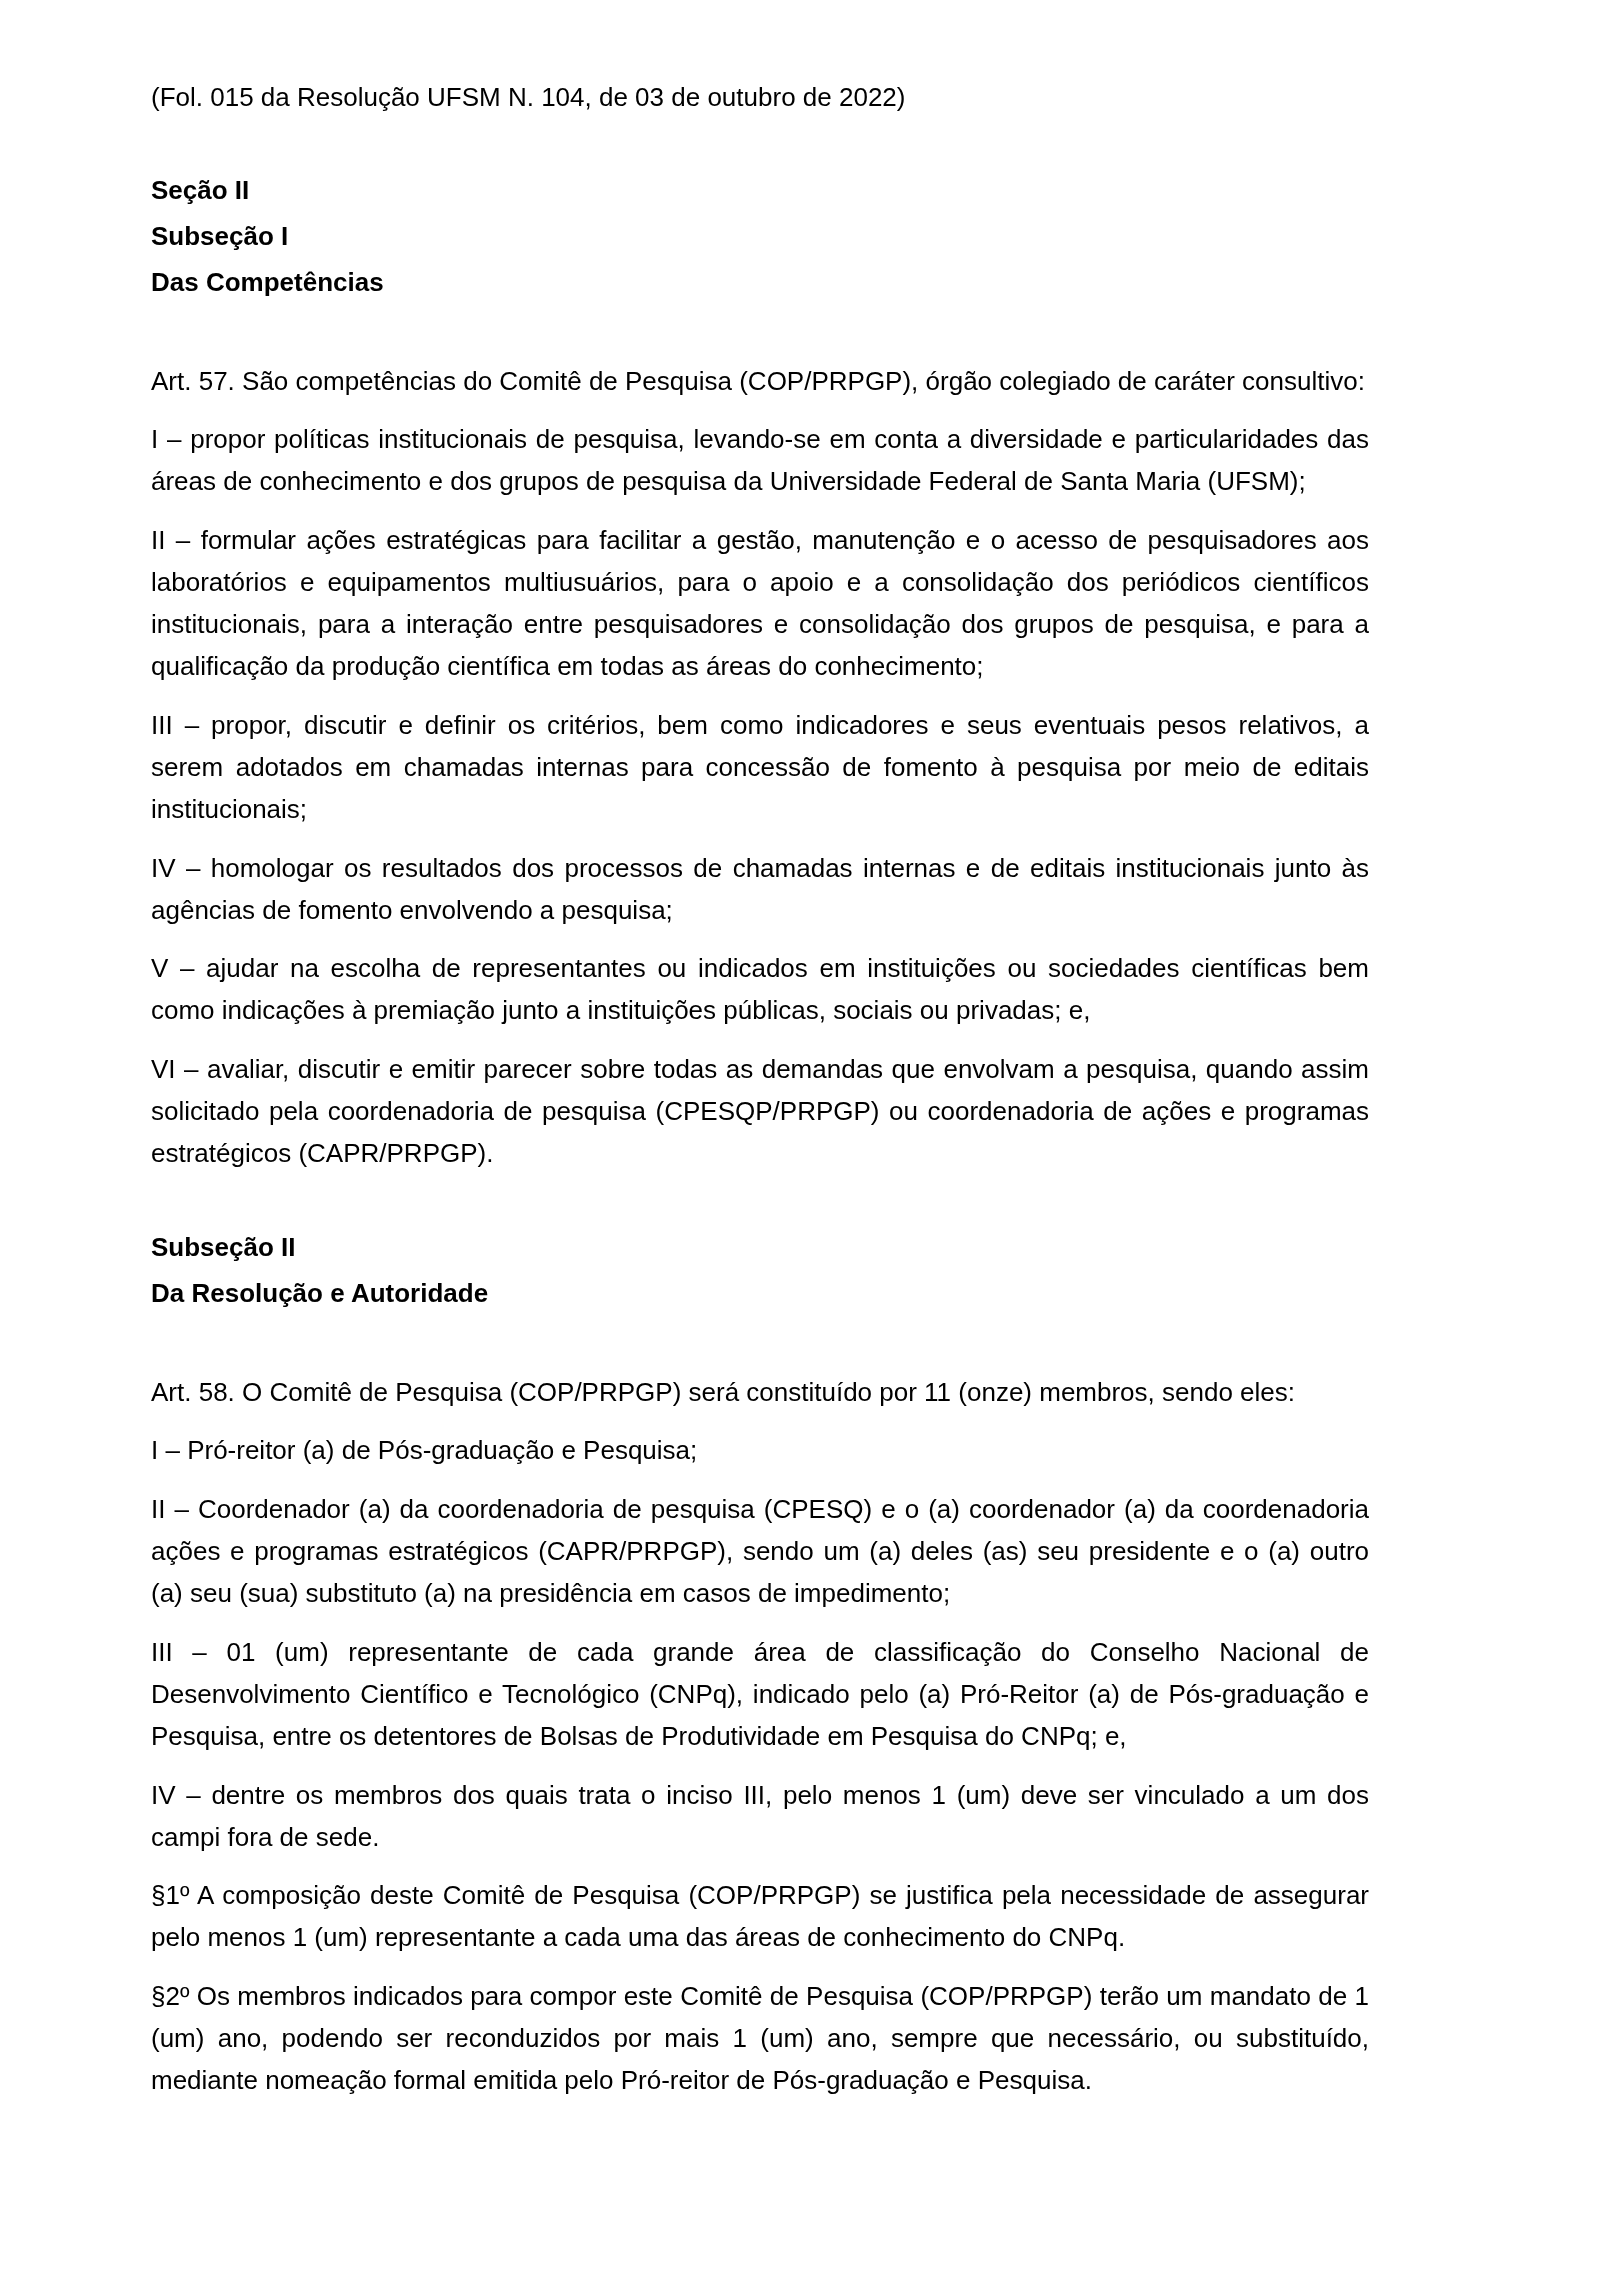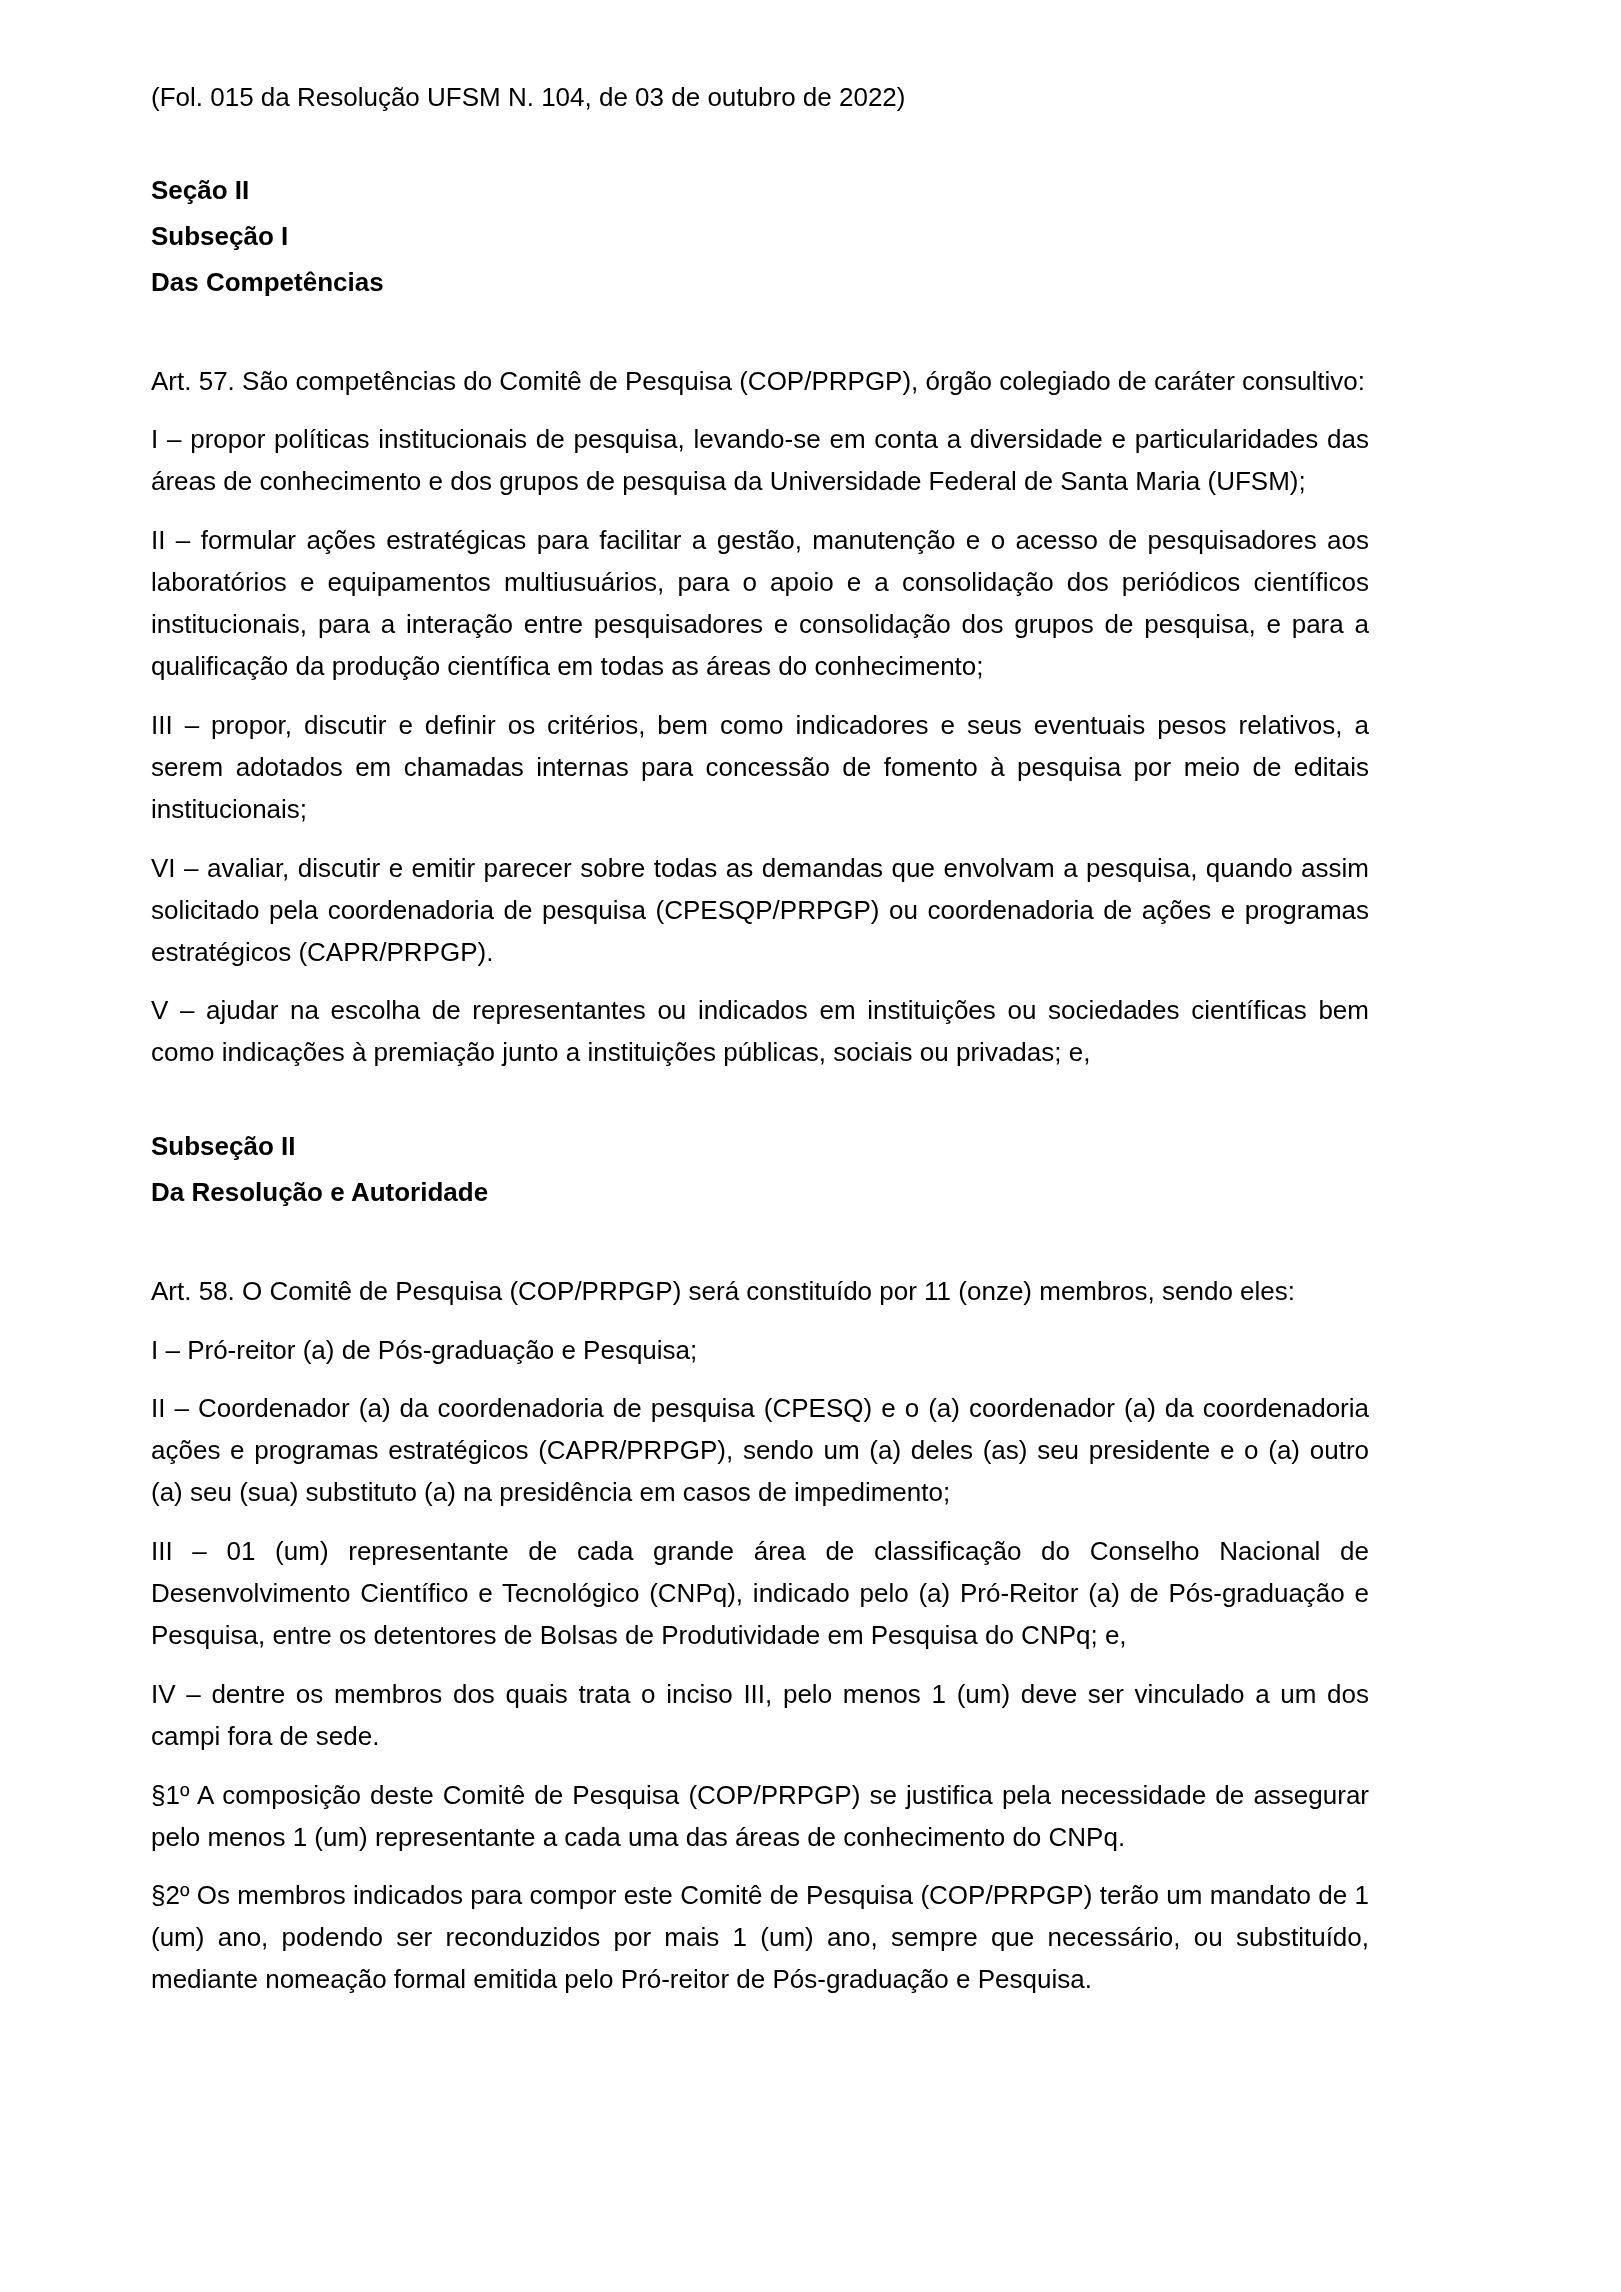--- a/index.html
+++ b/index.html
@@ -54,22 +54,23 @@
 
   <p class="h">Seção II</p>
 
   <p class="h">Subseção I</p>
   <p class="h group-end">Das Competências</p>
 
   <p class="para caput-gap">Art. 57. São competências do Comitê de Pesquisa (COP/PRPGP), órgão colegiado de caráter consultivo:</p>
   <p class="para">I – propor políticas institucionais de pesquisa, levando-se em conta a diversidade e particularidades das áreas de conhecimento e dos grupos de pesquisa da Universidade Federal de Santa Maria (UFSM);</p>
   <p class="para">II – formular ações estratégicas para facilitar a gestão, manutenção e o acesso de pesquisadores aos laboratórios e equipamentos multiusuários, para o apoio e a consolidação dos periódicos científicos institucionais, para a interação entre pesquisadores e consolidação dos grupos de pesquisa, e para a qualificação da produção científica em todas as áreas do conhecimento;</p>
   <p class="para">III – propor, discutir e definir os critérios, bem como indicadores e seus eventuais pesos relativos, a serem adotados em chamadas internas para concessão de fomento à pesquisa por meio de editais institucionais;</p>
+  <p class="para">IV – homologar os resultados dos processos de chamadas internas e de editais institucionais junto às agências de fomento envolvendo a pesquisa;</p>
+  <p class="para">V – ajudar na escolha de representantes ou indicados em instituições ou sociedades científicas bem como indicações à premiação junto a instituições públicas, sociais ou privadas; e,</p>
   <p class="para">VI – avaliar, discutir e emitir parecer sobre todas as demandas que envolvam a pesquisa, quando assim solicitado pela coordenadoria de pesquisa (CPESQP/PRPGP) ou coordenadoria de ações e programas estratégicos (CAPR/PRPGP).</p>
-  <p class="para">V – ajudar na escolha de representantes ou indicados em instituições ou sociedades científicas bem como indicações à premiação junto a instituições públicas, sociais ou privadas; e,</p>
 
   <p class="h block-start">Subseção II</p>
   <p class="h group-end">Da Resolução e Autoridade</p>
 
   <p class="para caput-gap">Art. 58. O Comitê de Pesquisa (COP/PRPGP) será constituído por 11 (onze) membros, sendo eles:</p>
   <p class="para">I – Pró-reitor (a) de Pós-graduação e Pesquisa;</p>
   <p class="para">II – Coordenador (a) da coordenadoria de pesquisa (CPESQ) e o (a) coordenador (a) da coordenadoria ações e programas estratégicos (CAPR/PRPGP), sendo um (a) deles (as) seu presidente e o (a) outro (a) seu (sua) substituto (a) na presidência em casos de impedimento;</p>
   <p class="para">III – 01 (um) representante de cada grande área de classificação do Conselho Nacional de Desenvolvimento Científico e Tecnológico (CNPq), indicado pelo (a) Pró-Reitor (a) de Pós-graduação e Pesquisa, entre os detentores de Bolsas de Produtividade em Pesquisa do CNPq; e,</p>
   <p class="para">IV – dentre os membros dos quais trata o inciso III, pelo menos 1 (um) deve ser vinculado a um dos campi fora de sede.</p>
   <p class="para">§1º A composição deste Comitê de Pesquisa (COP/PRPGP) se justifica pela necessidade de assegurar pelo menos 1 (um) representante a cada uma das áreas de conhecimento do CNPq.</p>

